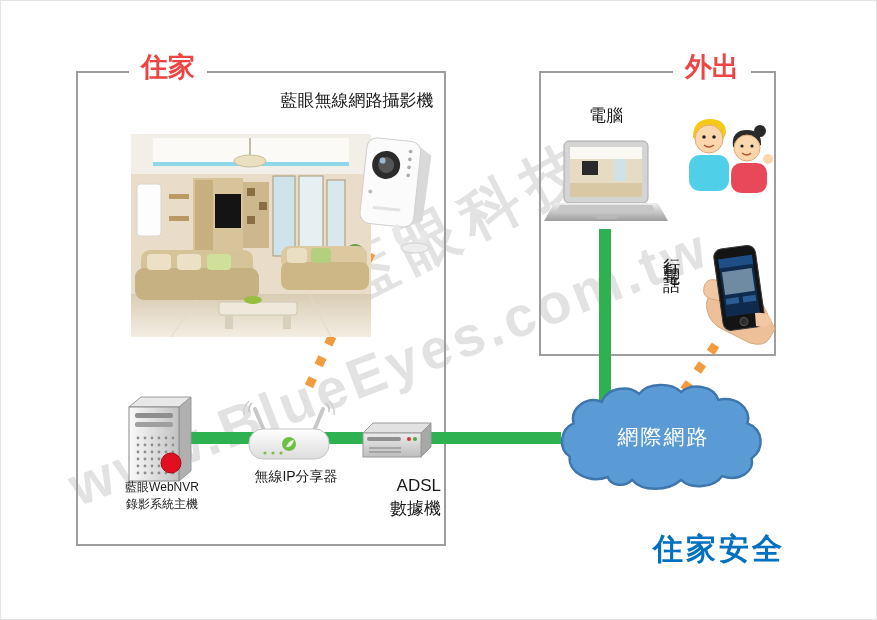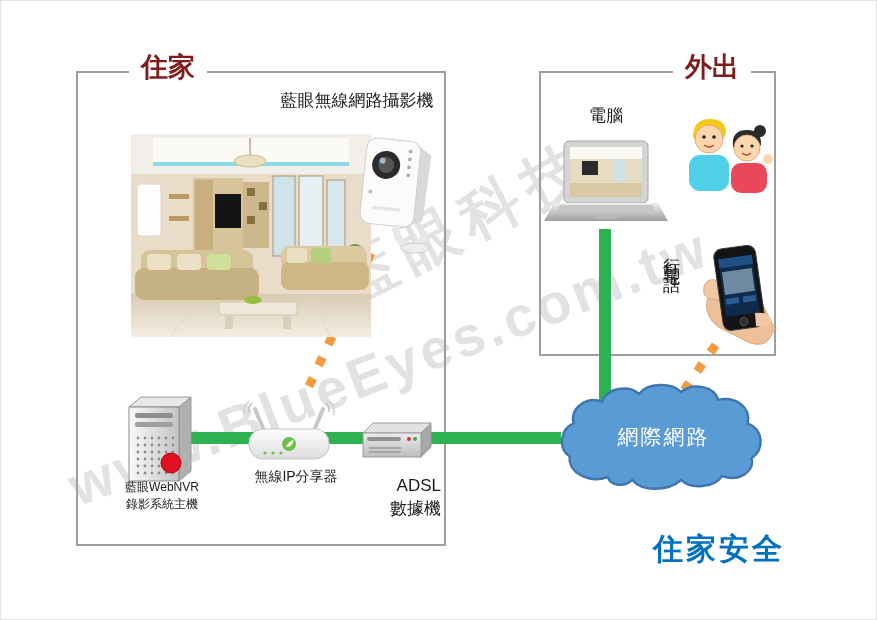--- a/index.html
+++ b/index.html
@@ -10,21 +10,21 @@
   .watermark { position:absolute; z-index:1; font-weight:bold; white-space:nowrap;
                color:var(--watermark-text,#cbcbcb); opacity:.55; transform-origin:left center; }
   .wm-url   { left:70px;  top:455px; font-size:56px; letter-spacing:4px;  transform:rotate(-21deg); }
   .wm-brand { left:338px; top:245px; font-size:60px; letter-spacing:10px; transform:rotate(-27deg); }
 
   
   .zone { position:absolute; z-index:2; border:2px solid var(--zone-border,#9e9e9e); }
   .zone-home { left:75px;  top:70px; width:370px; height:475px; }
   .zone-away { left:538px; top:70px; width:237px; height:285px; }
   .zone-label { position:absolute; z-index:6; background:#fff; padding:0 12px; font-size:27px;
-                font-weight:bold; color:#7f1d1d; line-height:1.2; }
+                font-weight:bold; color:#ef4444; line-height:1.2; }
   .zone-label-home { left:128px; top:50px; }
   .zone-label-away { left:672px; top:50px;text-align:right; }
 
   
   .links { position:absolute; left:0; top:0; z-index:3; }
   .wired    { stroke:var(--wired-link,#2eb150); stroke-width:12; fill:none; }
   .wireless { stroke:var(--wireless-link,#f49b3f); stroke-width:9; fill:none;
               stroke-dasharray:9 14; }
 
   

